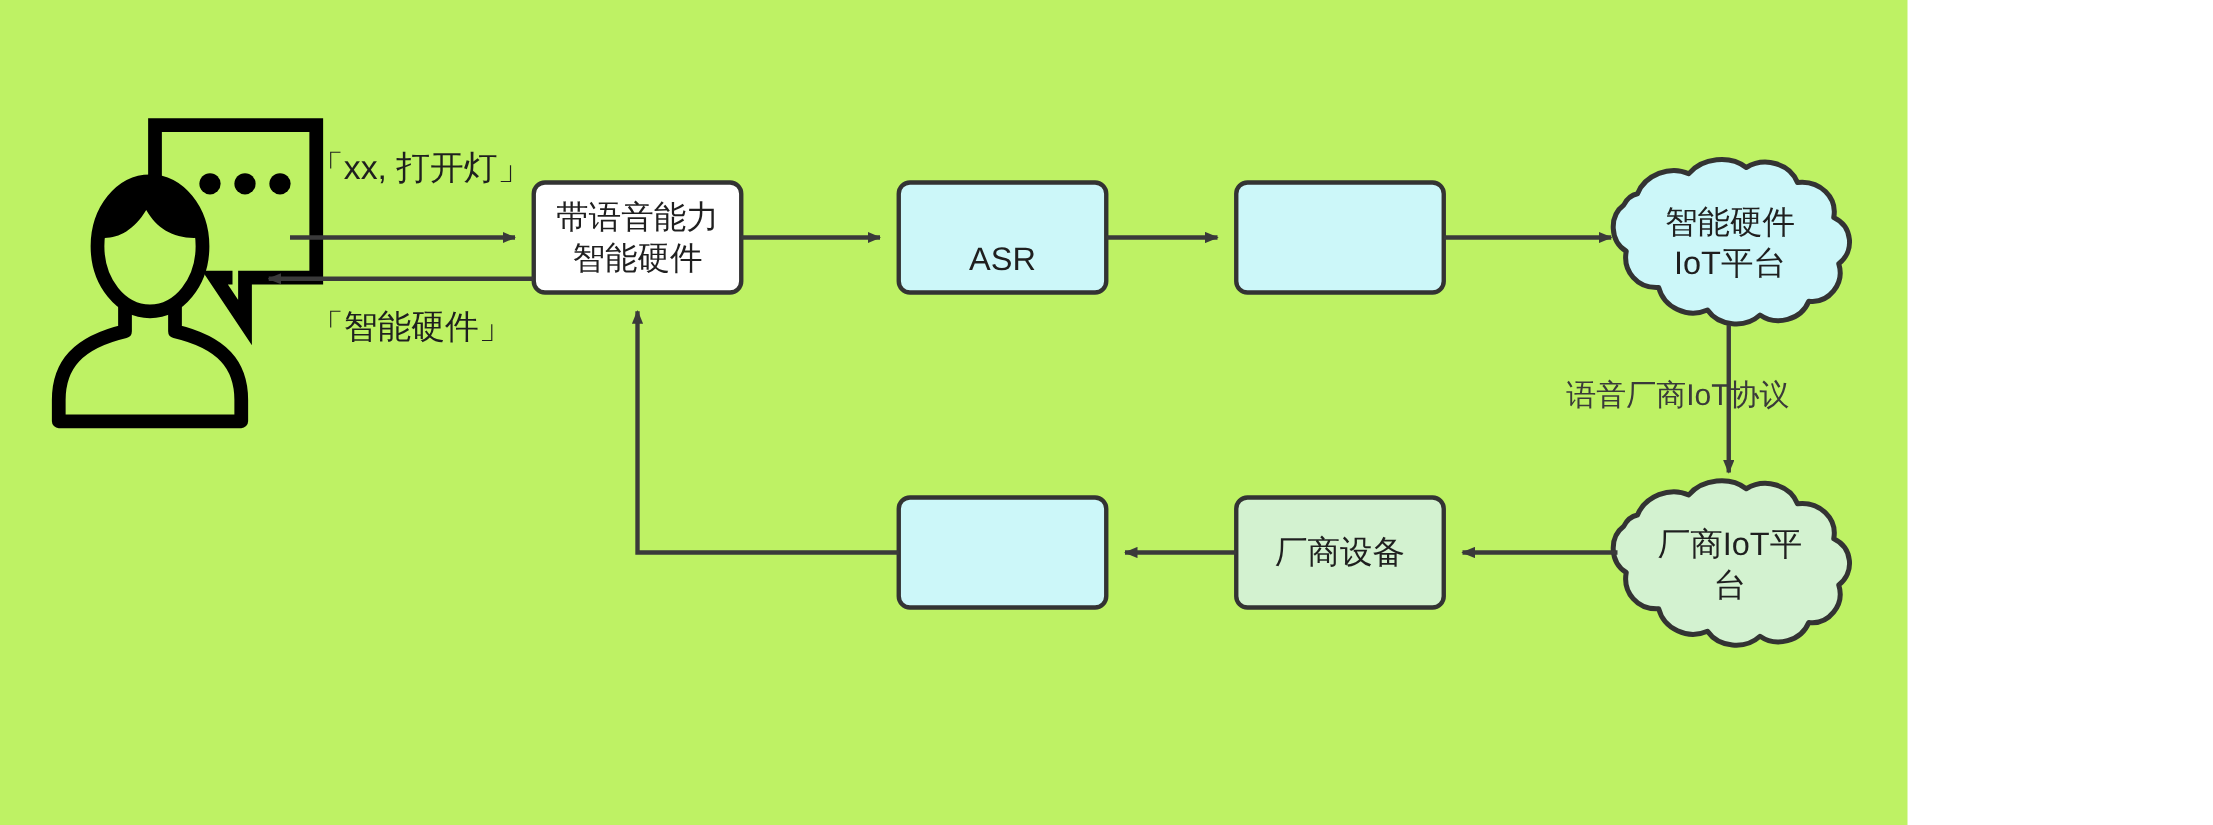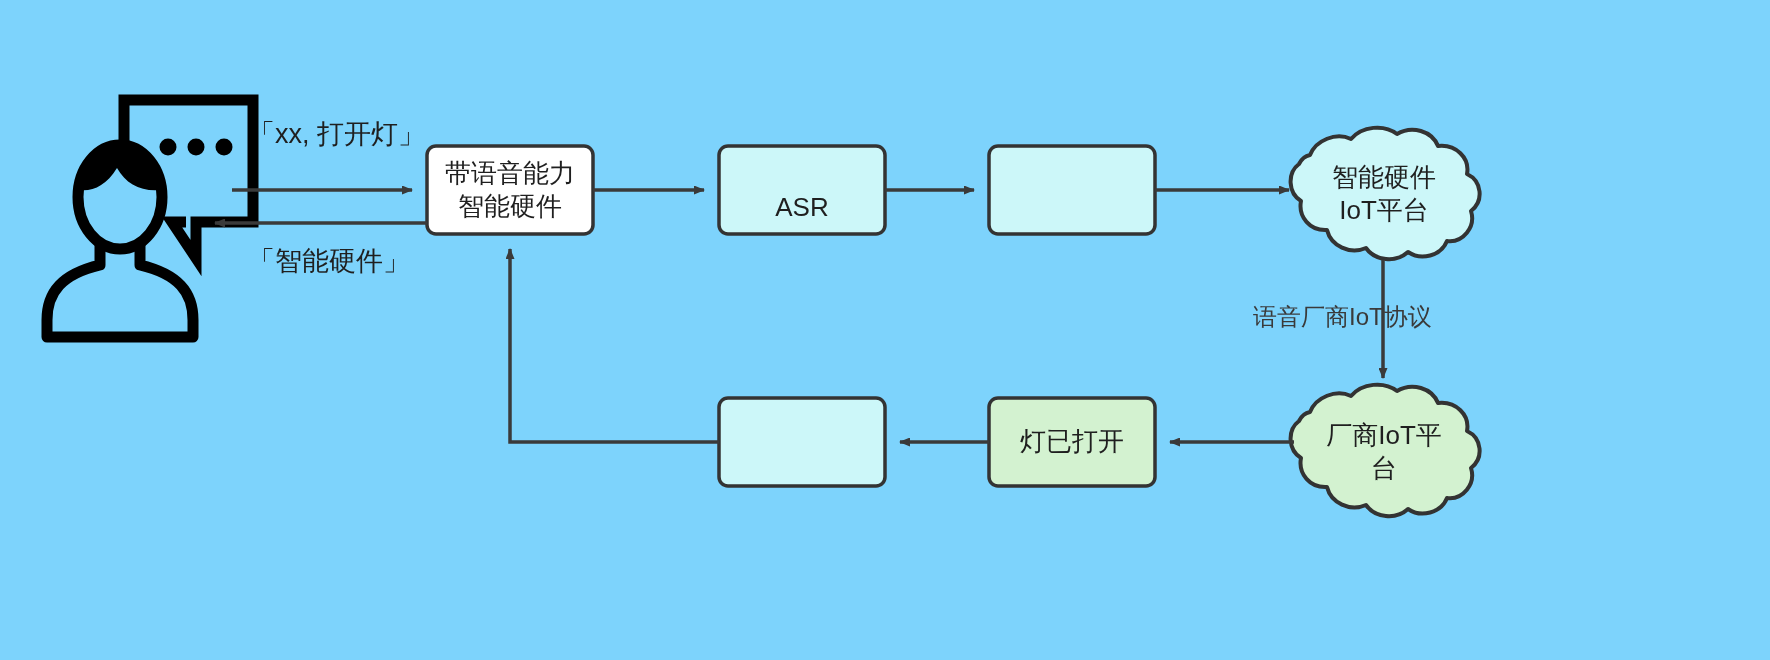--- a/index.html
+++ b/index.html
@@ -5,23 +5,23 @@
   html, body {
     margin: 0;
     padding: 0;
     background: #ffffff;
   }
   body {
     font-family: "Liberation Sans", "DejaVu Sans", sans-serif;
   }
   #canvas {
     position: relative;
-    width: 1770px;
+    width: 1526px;
     height: 660px;
-    background: #7dd3fc;
+    background: #bef264;
     overflow: hidden;
   }
   #diagram-svg {
     position: absolute;
     left: 0;
     top: 0;
     width: 1770px;
     height: 660px;
   }
   .node-label {
@@ -155,18 +155,18 @@
 
   <div class="node-label" style="left:719px; top:146px; width:166px; height:88px;margin-top:18px;">ASR</div>
 
 
   <div class="node-label" style="left:1298px; top:150px; width:172px; height:88px;">智能硬件
 IoT平台</div>
 
   <div class="node-label" style="left:1300px; top:408px; width:168px; height:88px;">厂商IoT平
 台</div>
 
-  <div class="node-label" style="left:989px; top:398px; width:166px; height:88px;">灯已打开</div>
+  <div class="node-label" style="left:989px; top:398px; width:166px; height:88px;">厂商设备</div>
 
 
   <div class="edge-label" style="left:1253px; top:303px; width:260px;">语音厂商IoT协议</div>
 
 </div>
 
 </body></html>

